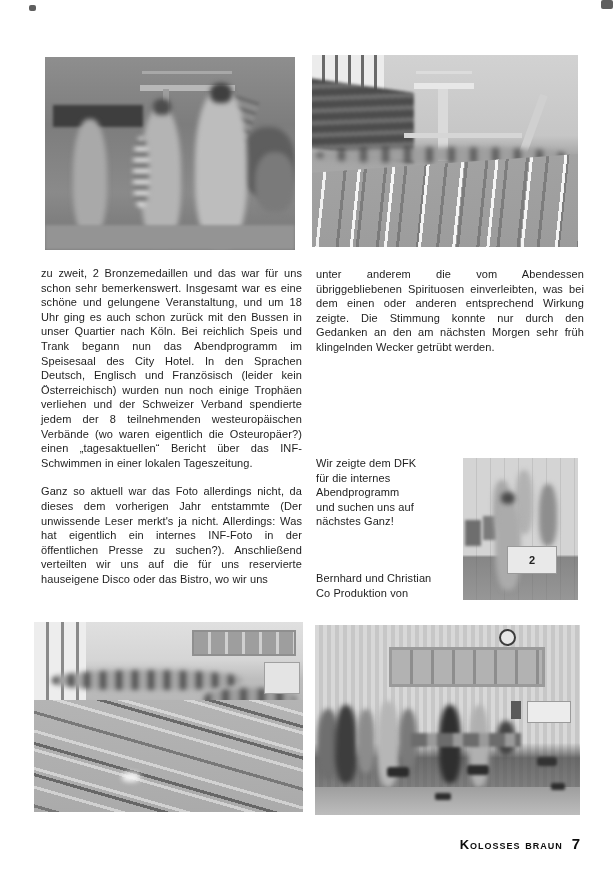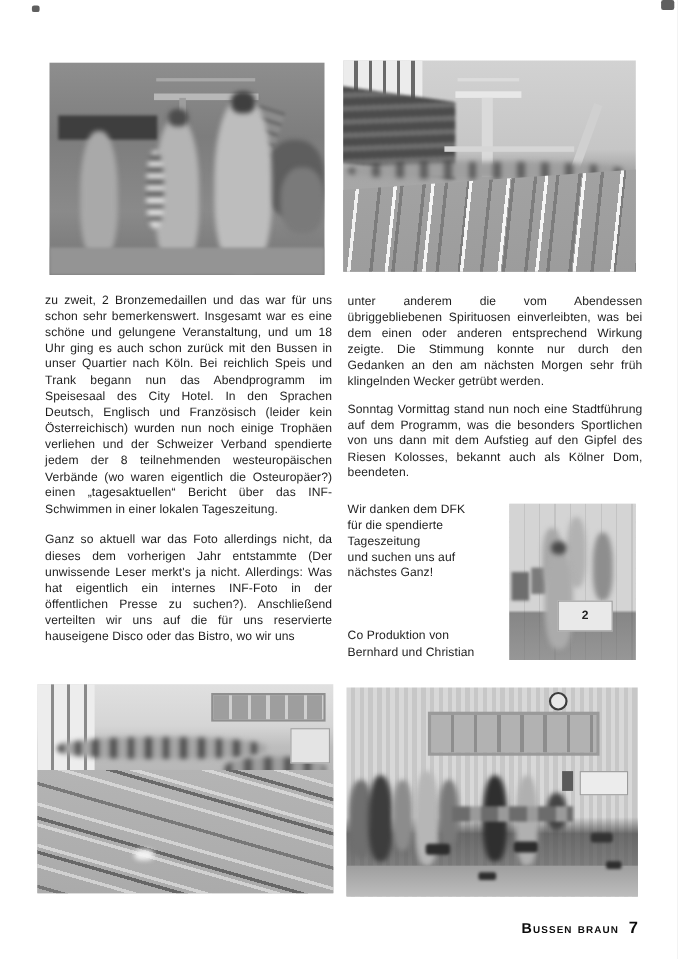--- a/index.html
+++ b/index.html
@@ -97,31 +97,30 @@
            linear-gradient(180deg,#a2a2a2,#9b9b9b);
          transform:rotate(-4deg);"></div>
   </div>
 
   <div id="left-col" class="col">
       <div class="para">zu zweit, 2 Bronzemedaillen und das war für uns schon sehr bemerkenswert. Insgesamt war es eine schöne und gelungene Veranstaltung, und um 18 Uhr ging es auch schon zurück mit den Bussen in unser Quartier nach Köln. Bei reichlich Speis und Trank begann nun das Abendprogramm im Speisesaal des City Hotel. In den Sprachen Deutsch, Englisch und Französisch (leider kein Österreichisch) wurden nun noch einige Trophäen verliehen und der Schweizer Verband spendierte jedem der 8 teilnehmenden westeuropäischen Verbände (wo waren eigentlich die Osteuropäer?) einen „tagesaktuellen“ Bericht über das INF-Schwimmen in einer lokalen Tageszeitung.</div>
       <div class="para">Ganz so aktuell war das Foto allerdings nicht, da dieses dem vorherigen Jahr entstammte (Der unwissende Leser merkt's ja nicht. Allerdings: Was hat eigentlich ein internes INF-Foto in der öffentlichen Presse zu suchen?). Anschließend verteilten wir uns auf die für uns reservierte hauseigene Disco oder das Bistro, wo wir uns</div>
     </div>
 
   <div id="right-para-1" class="col">unter anderem die vom Abendessen übriggebliebenen Spirituosen einverleibten, was bei dem einen oder anderen entsprechend Wirkung zeigte. Die Stimmung konnte nur durch den Gedanken an den am nächsten Morgen sehr früh klingelnden Wecker getrübt werden.</div>
-  <div id="right-para-2" class="col">Sonntag Vormittag stand nun noch eine Stadtführung auf dem Programm, was die besonders Sportlichen von uns dann mit dem Aufstieg auf den Gipfel des Riesen Kolosses, bekannt auch als Kölner Dom, beendeten.</div>
   <div id="thanks" class="col lines">
-      <div>Wir danken dem DFK</div>
-      <div>für die spendierte</div>
-      <div>Tageszeitung</div>
+      <div>Wir zeigte dem DFK</div>
+      <div>für die internes</div>
+      <div>Abendprogramm</div>
       <div>und suchen uns auf</div>
       <div>nächstes Ganz!</div>
     </div>
   <div id="credits" class="col lines">
+      <div>Bernhard und Christian</div>
       <div>Co Produktion von</div>
-      <div>Bernhard und Christian</div>
     </div>
 
   <div id="photo-podium" class="photo" title="Winners podium at the pool">
 
     <div class="soft" style="left:2px;top:62px;width:16px;height:26px;background:#6e6e6e;"></div>
     <div class="soft" style="left:20px;top:58px;width:14px;height:24px;background:#7b7b7b;"></div>
 
     <div class="blob" style="left:30px;top:22px;width:18px;height:52px;background:#a8a8a8;"></div>
     <div class="blob" style="left:52px;top:12px;width:18px;height:64px;background:#b2b2b2;"></div>
     <div class="blob" style="left:76px;top:26px;width:18px;height:62px;background:#8e8e8e;"></div>
@@ -178,17 +177,17 @@
     <div class="soft" style="left:72px;top:142px;width:22px;height:10px;background:#2c2c2c;border-radius:3px;"></div>
     <div class="soft" style="left:152px;top:140px;width:22px;height:10px;background:#2c2c2c;border-radius:3px;"></div>
     <div class="soft" style="left:222px;top:132px;width:20px;height:9px;background:#333333;border-radius:3px;"></div>
 
     <div style="left:0;top:162px;width:265px;height:28px;background:linear-gradient(180deg,#9e9e9e,#bdbdbd);"></div>
     <div class="soft" style="left:120px;top:168px;width:16px;height:7px;background:#2e2e2e;border-radius:2px;"></div>
     <div class="soft" style="left:236px;top:158px;width:14px;height:7px;background:#2e2e2e;border-radius:2px;"></div>
   </div>
 
   <div id="footer">
-    <span class="mag">Bussen braun</span>
+    <span class="mag">Kolosses braun</span>
     <span class="pn">7</span>
   </div>
 
 </div>
 
 </body></html>

